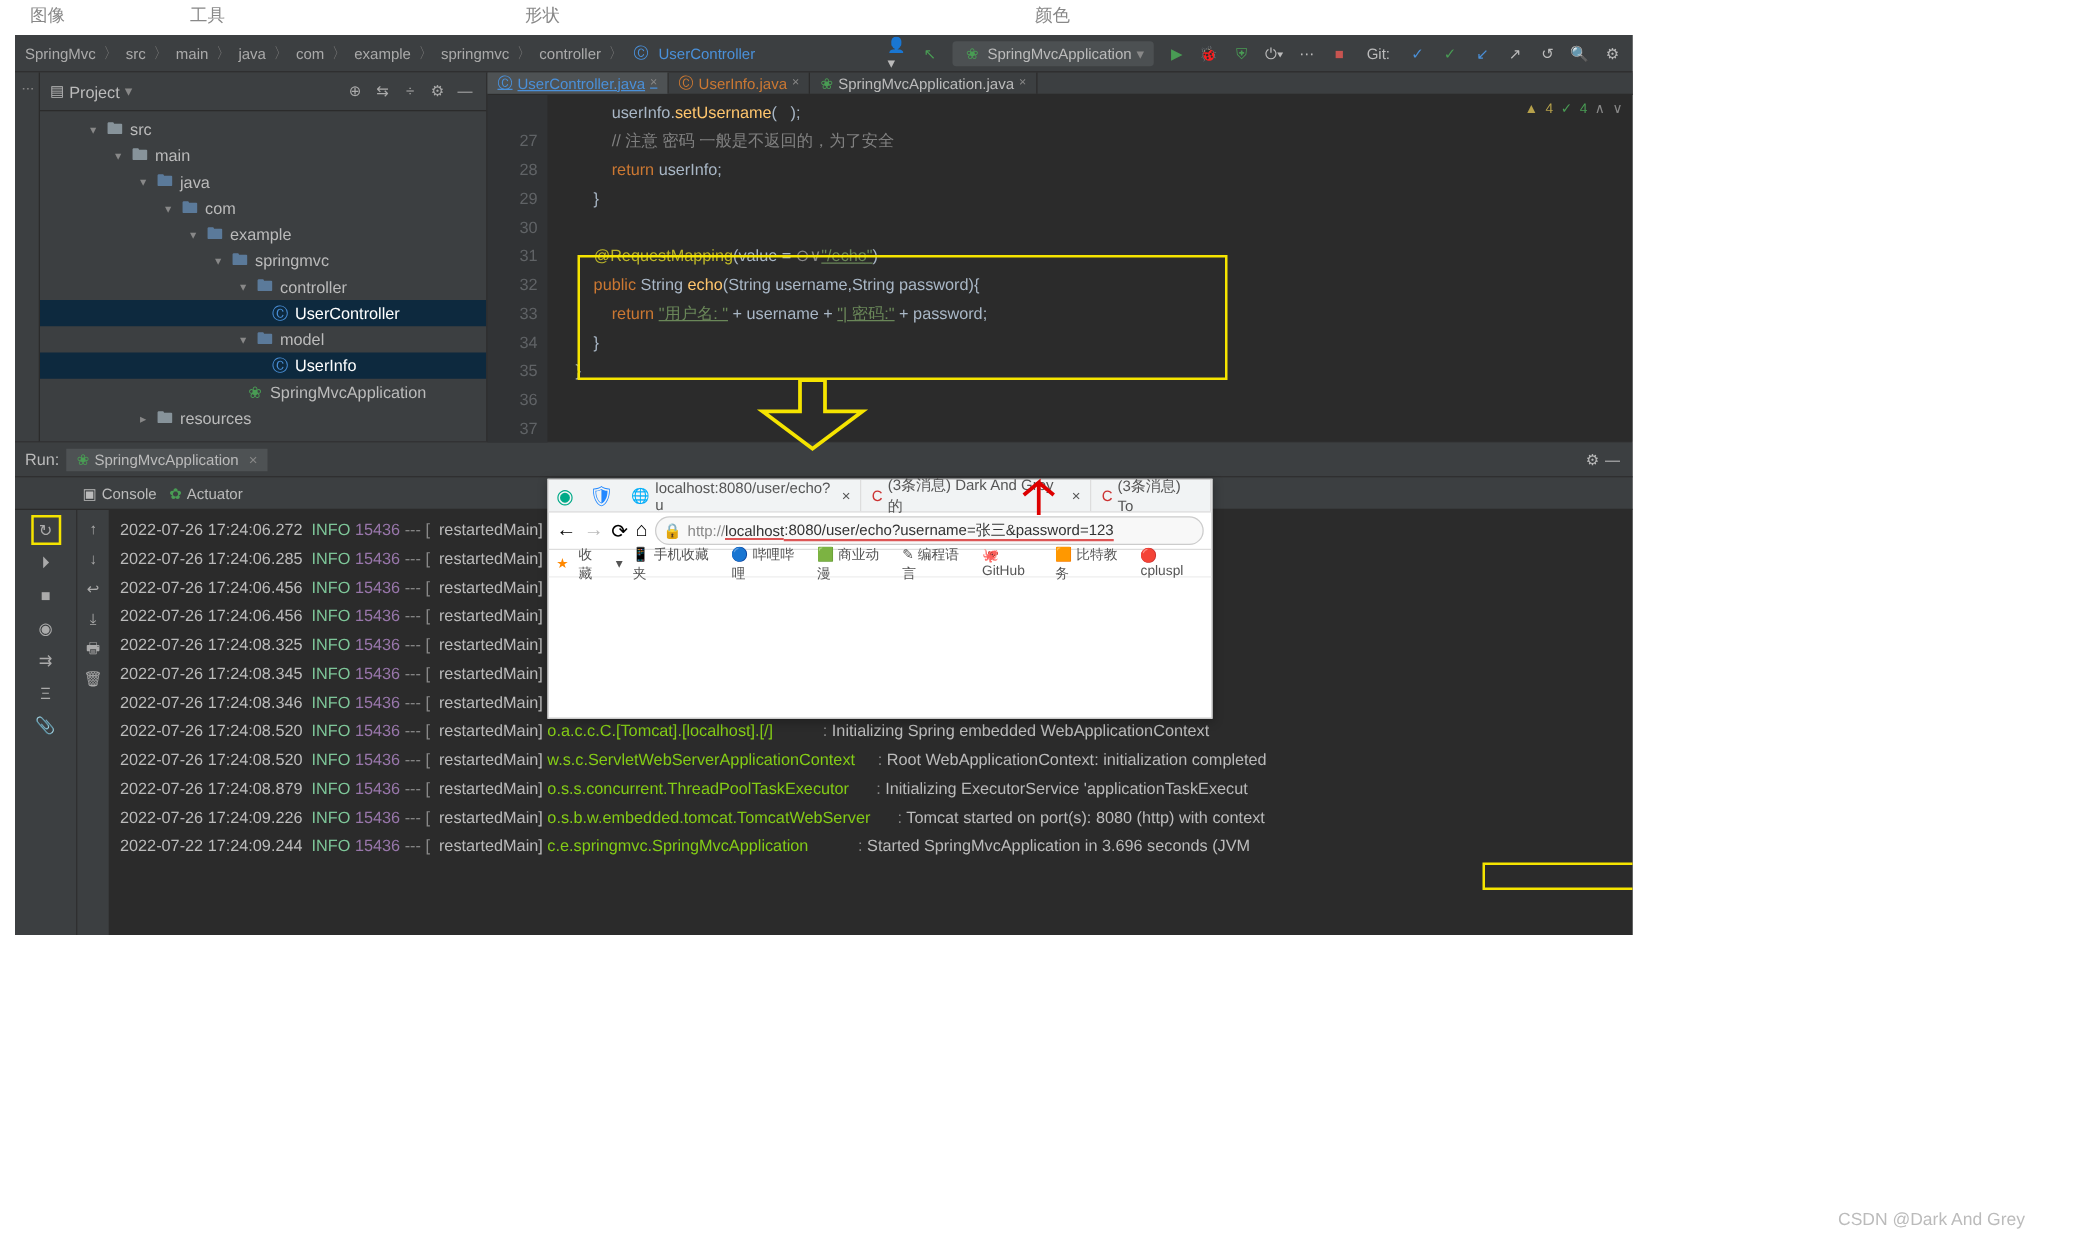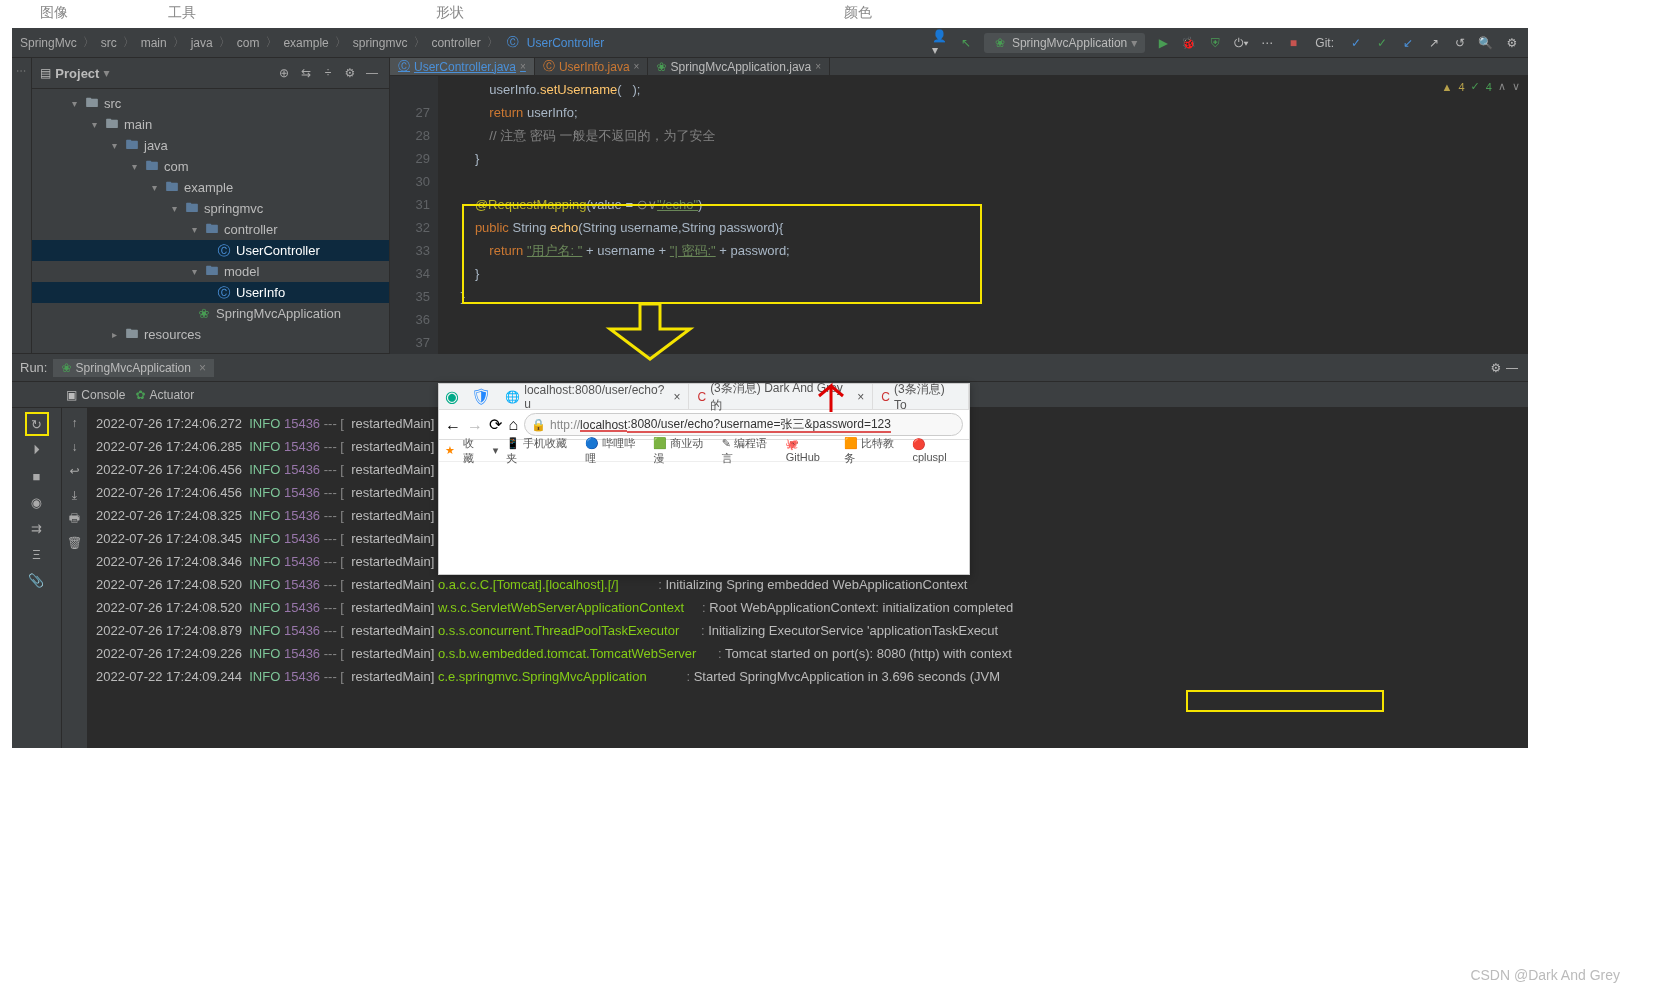--- a/index.html
+++ b/index.html
@@ -1,34 +1,34 @@
 <!DOCTYPE html>
 <html><head>
 <meta charset="utf-8">
 <style>
 * { box-sizing: border-box; margin: 0; padding: 0; font-family: "Segoe UI", Arial, sans-serif; }
 body { background: #fff; width: 1660px; height: 993px; position: relative; overflow: hidden; }
-.outer-toolbar { display: flex; gap: 100px; padding: 4px 40px; color: #888; font-size: 14px; align-items: center; height: 26px; }
-.ide { position: absolute; left: 12px; top: 28px; width: 1516px; height: 720px; background: #3c3f41; color: #bbb; font-size: 12px; }
+.outer-toolbar { display: flex; gap: 100px; padding: 4px 24px; color: #888; font-size: 14px; align-items: center; height: 26px; }
+.ide { position: absolute; left: 12px; top: 28px; width: 1294px; height: 720px; background: #3c3f41; color: #bbb; font-size: 12px; }
 .breadcrumbs { display: flex; align-items: center; gap: 6px; padding: 4px 8px; background: #3c3f41; border-bottom: 1px solid #2b2b2b; height: 30px; }
 .breadcrumbs .crumb { color: #aaa; font-size: 12px; }
 .breadcrumbs .chev { color: #777; }
 .breadcrumbs .active-crumb { color: #4a90d9; }
 .toolbar-right { margin-left: auto; display: flex; align-items: center; gap: 10px; }
 .run-config { background: #4c5052; padding: 2px 8px; border-radius: 3px; display: flex; align-items: center; gap: 4px; }
 .tb-icon { width: 16px; height: 16px; display: inline-flex; align-items: center; justify-content: center; font-size: 12px; }
 .green { color: #499c54; }
 .red { color: #c75450; }
 .white { color: #bbb; }
 .blue { color: #4a90d9; }
 .main-area { display: flex; height: 295px; }
 .left-gutter { width: 20px; background: #3c3f41; border-right: 1px solid #2b2b2b; display: flex; flex-direction: column; align-items: center; gap: 8px; padding-top: 8px; color: #888; font-size: 10px; }
 .proj-panel { width: 358px; background: #3c3f41; border-right: 1px solid #2b2b2b; display: flex; flex-direction: column; }
 .proj-header { display: flex; align-items: center; padding: 6px 8px; border-bottom: 1px solid #2b2b2b; }
-.proj-header .title { font-weight: bold; font-size: 13px; margin-left: 4px; }
+.proj-header .title { font-weight: normal; font-size: 13px; margin-left: 4px; }
 .proj-header .spacer { margin-left: auto; }
 .proj-header .hicon { width: 18px; height: 18px; display: inline-flex; align-items: center; justify-content: center; color: #aaa; margin-left: 4px; cursor: pointer; }
 .tree { padding: 4px 0; font-size: 13px; overflow: hidden; }
 .tree-row { display: flex; align-items: center; height: 21px; padding-left: 8px; cursor: pointer; white-space: nowrap; }
 .tree-row .arrow { width: 12px; color: #888; font-size: 10px; }
 .tree-row .ticon { width: 16px; display: inline-flex; align-items: center; justify-content: center; margin-right: 4px; }
 .tree-row.sel { background: #0d293e; color: #fff; }
 .tree-row .lbl { color: #bbb; }
 .tree-row.sel .lbl { color: #fff; }
 .folder { color: #87939a; }
@@ -254,22 +254,22 @@
             <div>31</div>
             <div>32</div>
             <div>33</div>
           <div>34</div>
             <div>35</div>
             <div>36</div>
             <div>37</div>
         </div>
         <div class="code">
           <div class="ln"><span class="id">            userInfo.</span><span class="mth">setUsername</span><span class="id">(   );</span></div>
+          <div class="ln"><span class="cmt">            // 注意 密码 一般是不返回的，为了安全</span></div>
           <div class="ln"><span class="kw">            return </span><span class="id">userInfo;</span></div>
-          <div class="ln"><span class="cmt">            // 注意 密码 一般是不返回的，为了安全</span></div>
           <div class="ln"><span class="id">        }</span></div>
           <div class="ln"></div>
           <div class="ln"><span class="id">        </span><span class="ann">@RequestMapping</span><span class="id">(value = </span><span style="color:#888">⊙∨</span><span class="str">"/echo"</span><span class="id">)</span></div>
           <div class="ln"><span class="kw">        public </span><span class="id">String </span><span class="mth">echo</span><span class="id">(String username,String password){</span></div>
           <div class="ln"><span class="kw">            return </span><span class="str">"用户名: "</span><span class="id"> + username + </span><span class="str">"| 密码:"</span><span class="id"> + password;</span></div>
           <div class="ln"><span class="id">        }</span></div>
           <div class="ln"><span class="id">    }</span></div>
           <div class="ln"><span class="id">    </span></div>
           <div class="yellow-box" style="left:24px;top:128px;width:520px;height:100px"></div>
         </div>

